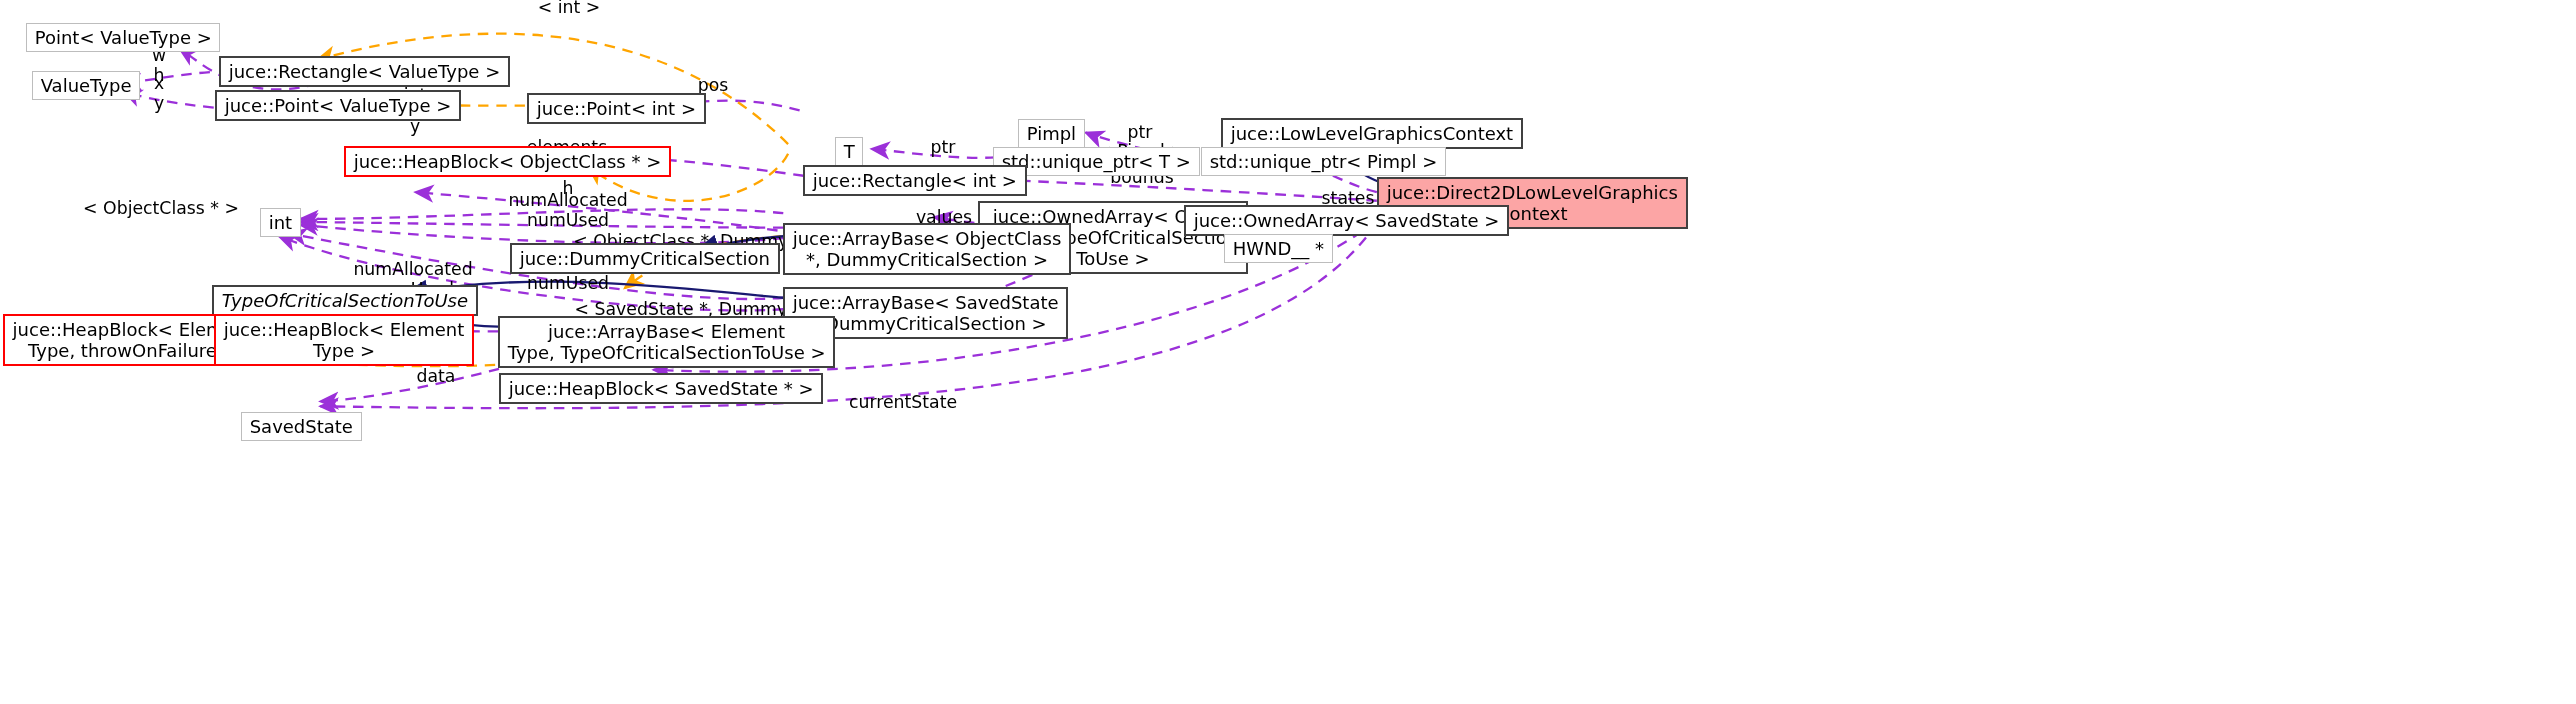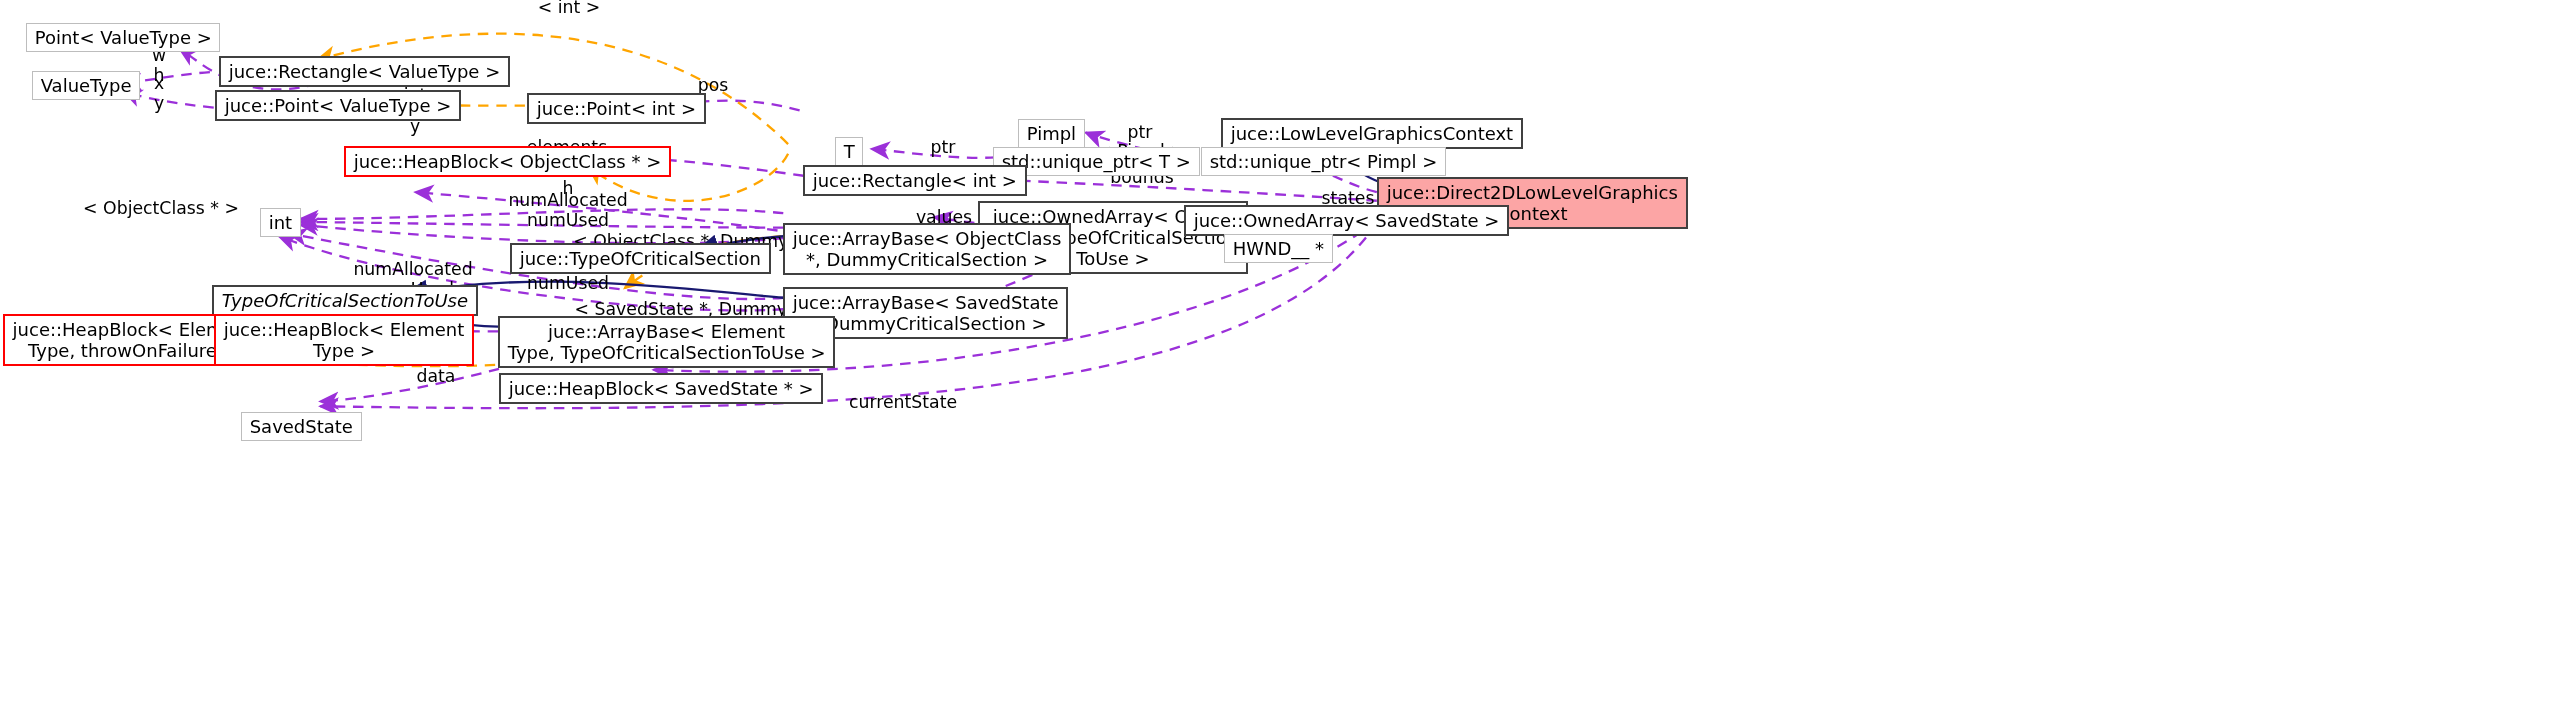--- a/index.html
+++ b/index.html
@@ -125,21 +125,21 @@
       <div class="node focus" style="left: 1377px; top: 177px; min-width: 229px; min-height: 42px;">juce::Direct2DLowLevelGraphics
 Context</div>
       <div class="node grey" style="left: 260px; top: 208px; min-width: 31px; min-height: 23px;">int</div>
       <div class="node dark" style="left: 978px; top: 201px; min-width: 121px; min-height: 50px;">juce::OwnedArray&lt; Object
 Class, TypeOfCriticalSection
 ToUse &gt;</div>
       <div class="node dark" style="left: 1184px; top: 205px; min-width: 160px; min-height: 25px;">juce::OwnedArray&lt; SavedState &gt;</div>
       <div class="node dark" style="left: 783px; top: 206px; min-width: 142px; min-height: 37px; margin-top: 17px;">juce::ArrayBase&lt; ObjectClass
 *, DummyCriticalSection &gt;</div>
       <div class="node grey" style="left: 1224px; top: 234px; min-width: 69px; min-height: 24px;">HWND__ *</div>
-      <div class="node dark" style="left: 510px; top: 243px; min-width: 181px; min-height: 25px;">juce::TypeOfCriticalSection</div>
+      <div class="node dark" style="left: 510px; top: 243px; min-width: 181px; min-height: 25px;">juce::DummyCriticalSection</div>
       <div class="node dark" style="left: 783px; top: 287px; min-width: 142px; min-height: 37px;">juce::ArrayBase&lt; SavedState
 *, DummyCriticalSection &gt;</div>
       <div class="node dark" style="left: 212px; top: 285px; min-width: 187px; min-height: 25px; font-style: italic;">TypeOfCriticalSectionToUse</div>
       <div class="node red" style="left: 2.9px; top: 314px; min-width: 115px; min-height: 37px;">juce::HeapBlock&lt; Element
 Type, throwOnFailure &gt;</div>
       <div class="node red" style="left: 214px; top: 314px; min-width: 115px; min-height: 37px;">juce::HeapBlock&lt; Element
 Type &gt;</div>
       <div class="node dark" style="left: 498px; top: 316px; min-width: 148px; min-height: 37px;">juce::ArrayBase&lt; Element
 Type, TypeOfCriticalSectionToUse &gt;</div>
       <div class="node dark" style="left: 499px; top: 373px; min-width: 148px; min-height: 25px;">juce::HeapBlock&lt; SavedState * &gt;</div>

